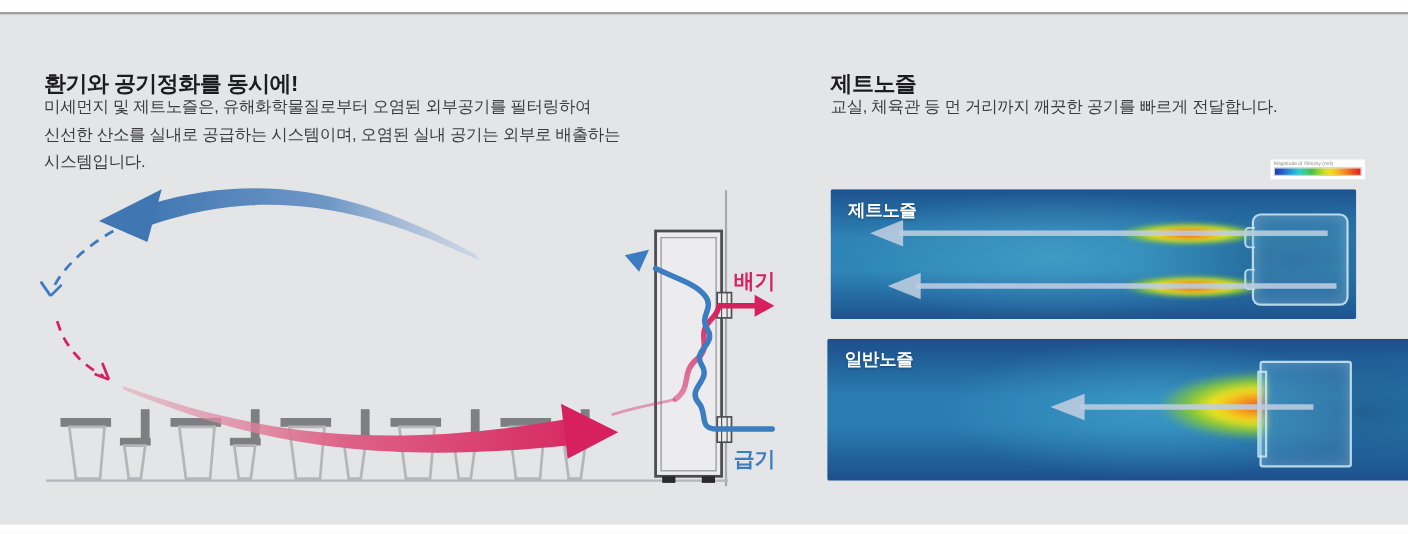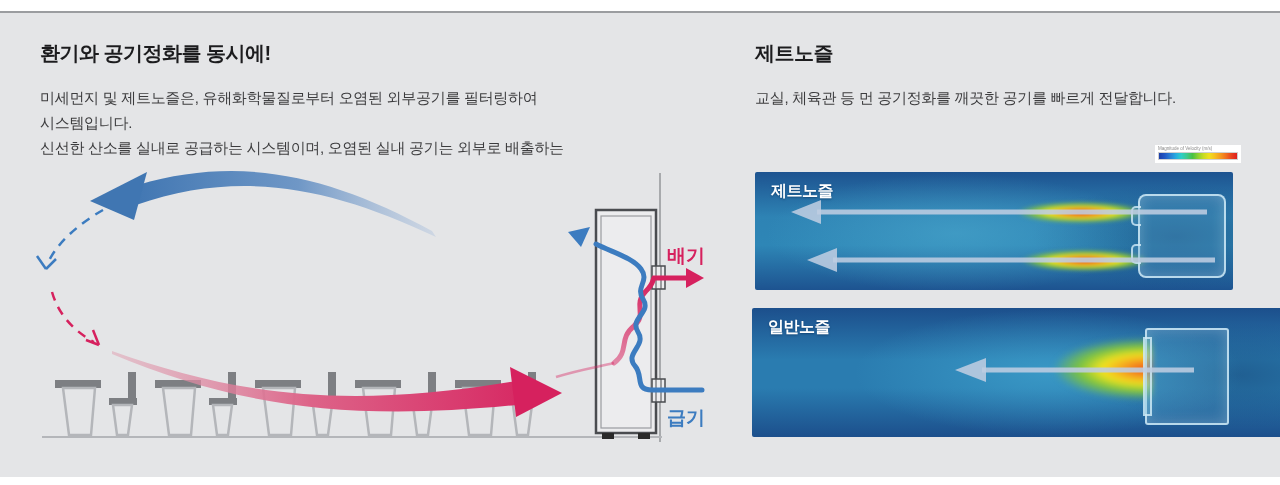--- a/index.html
+++ b/index.html
@@ -1,20 +1,20 @@
 <!DOCTYPE html>
 <html><head>
 <meta charset="utf-8">
 <style>
   * { margin:0; padding:0; box-sizing:border-box; }
   html,body { background:#ffffff; }
   body { font-family:"Liberation Sans","DejaVu Sans",sans-serif; }
   .stage { position:relative; width:1280px; height:485px; background:#ffffff; overflow:hidden; }
   .panel { position:absolute; left:0; top:11px; width:1280px; height:466px; background:#e4e5e7; border-top:2px solid #9b9da0; }
-  .section-title { position:absolute; font-size:20px; font-weight:700; color:#1c1c1e; letter-spacing:-0.5px; }
+  .section-title { position:absolute; font-size:20px; font-weight:700; color:#1c1c1e; letter-spacing:-0.5px;margin-top:23px; }
   .section-body { position:absolute; font-size:15px; color:#3c3c3e; line-height:25px; letter-spacing:-0.3px; }
   .title-left { left:40px; top:40px; }
   .body-left { left:40px; top:85px; }
   .title-right { left:755px; top:40px; }
   .body-right { left:755px; top:85px; }
   .diagram-svg { position:absolute; left:0; top:165px; }
 
   
   .colorbar { position:absolute; left:1155px; top:145px; width:86px; height:18px; background:#ffffff; padding:1px 3px 2px 3px; }
   .colorbar-caption { font-size:4.5px; line-height:5px; color:#8a8a8a; white-space:nowrap; overflow:hidden; }
@@ -50,22 +50,22 @@
 </style>
 </head>
 <body>
 
 <div class="stage">
   <div class="panel"></div>
 
   <h2 class="section-title title-left">환기와 공기정화를 동시에!</h2>
   <div class="section-body body-left">
     <div>미세먼지 및 제트노즐은, 유해화학물질로부터 오염된 외부공기를 필터링하여</div>
+    <div>신선한 산소를 실내로 공급하는 시스템이며, 오염된 실내 공기는 외부로 배출하는</div>
     <div>시스템입니다.</div>
-    <div>신선한 산소를 실내로 공급하는 시스템이며, 오염된 실내 공기는 외부로 배출하는</div>
   </div>
 
   <svg class="diagram-svg" width="720" height="290" viewBox="0 0 720 290">
     <defs>
       <g id="deskchair">
         <rect x="0" y="0" width="46" height="8" fill="#7d7f83"></rect>
         <path d="M 8 8 L 40 8 L 36 55 L 14 55 Z" fill="none" stroke="#b4b6ba" stroke-width="2.5"></path>
         <rect x="73" y="-8" width="8" height="28" fill="#7d7f83"></rect>
         <rect x="54" y="18" width="28" height="7" fill="#7d7f83"></rect>
         <path d="M 58 25 L 77 25 L 73 55 L 62 55 Z" fill="none" stroke="#b4b6ba" stroke-width="2.5"></path>
@@ -144,21 +144,21 @@
       <path d="M 702 225 L 652 225 C 634 225, 644 211, 635 201 C 624 188, 647 181, 638 167 C 629 153, 652 148, 643 134 C 635 122, 650 116, 641 104 C 633 93, 614 88, 596 79" fill="none" stroke="#3c7cc0" stroke-width="5" stroke-linecap="round"></path>
       <path d="M 568 67 L 590 62 L 581 82 Z" fill="#3c7cc0"></path>
     </g>
 
     <text x="686" y="97" text-anchor="middle" font-size="19" font-weight="bold" fill="#d6215e">배기</text>
     <text x="686" y="259" text-anchor="middle" font-size="19" font-weight="bold" fill="#3c7cc0">급기</text>
   </svg>
 
   <h2 class="section-title title-right">제트노즐</h2>
   <div class="section-body body-right">
-    <div>교실, 체육관 등 먼 공기정화를 깨끗한 공기를 빠르게 전달합니다.</div>
+    <div>교실, 체육관 등 먼 거리까지 깨끗한 공기를 빠르게 전달합니다.</div>
   </div>
 
   <div class="colorbar">
     <div class="colorbar-caption">Magnitude of Velocity (m/s)</div>
     <div class="colorbar-bar"></div>
   </div>
 
   <div class="sim sim1">
     <div class="jet jet1"></div>
     <div class="jet jet2"></div>

